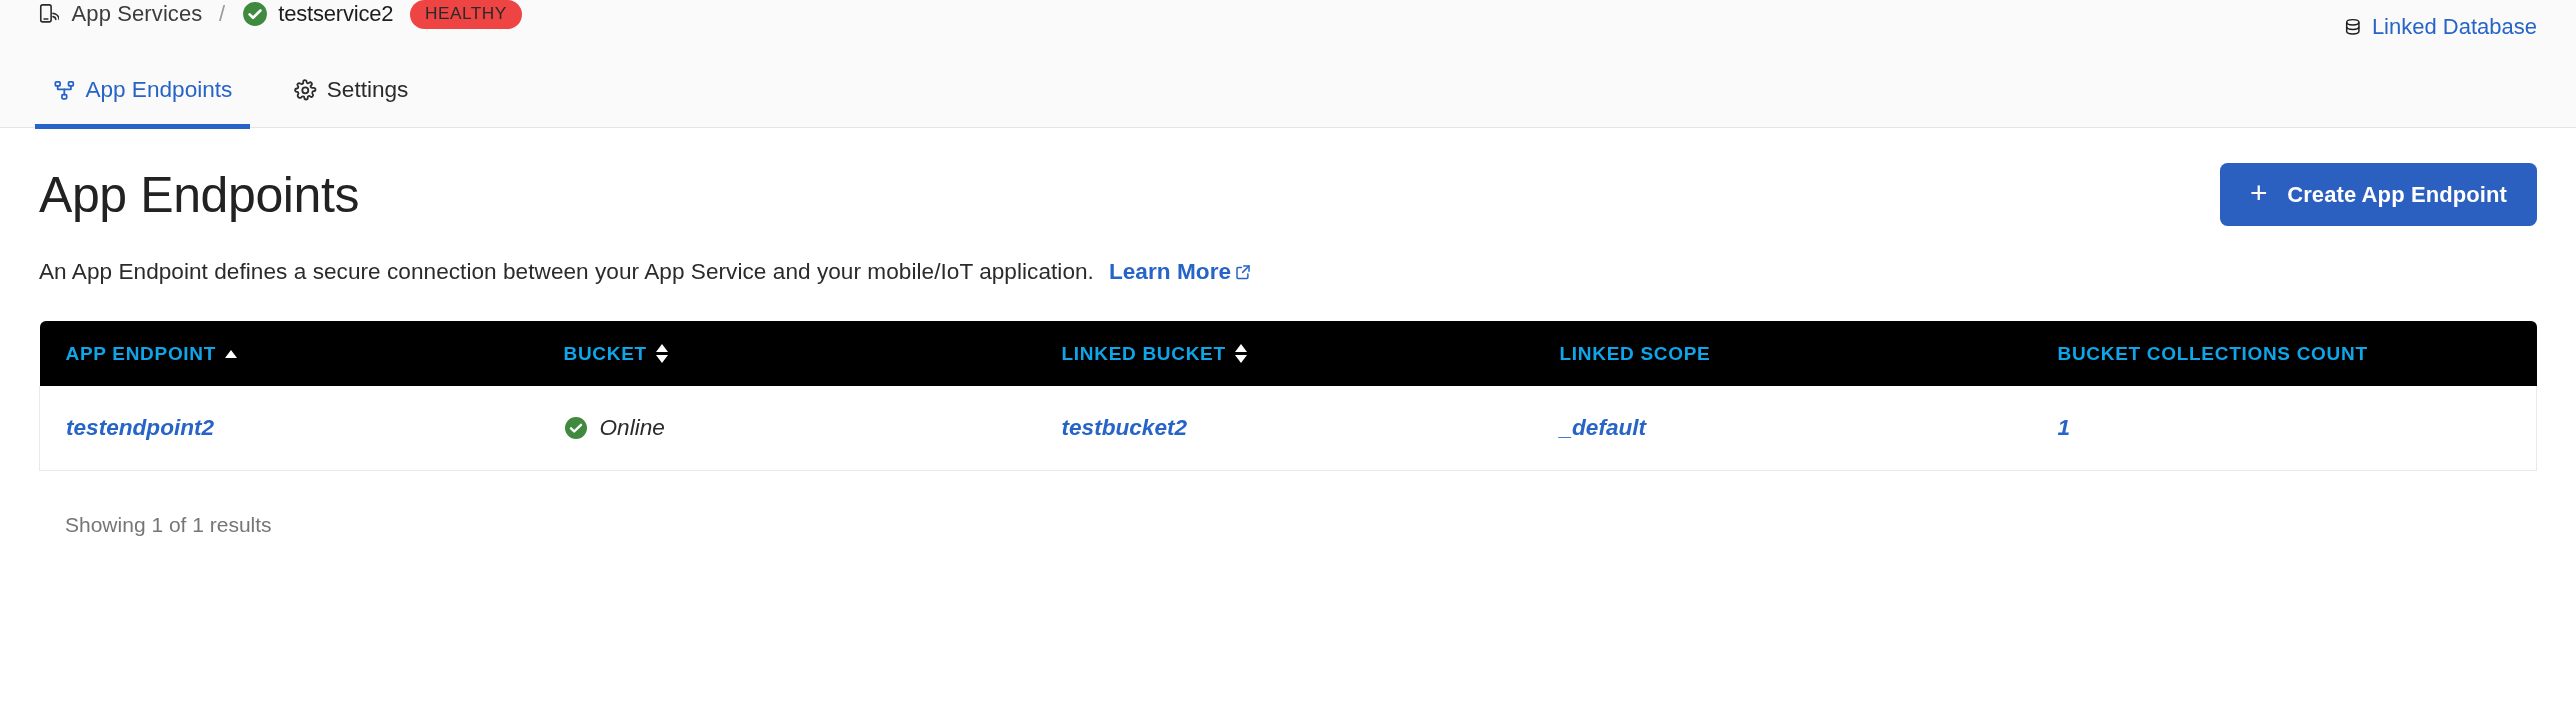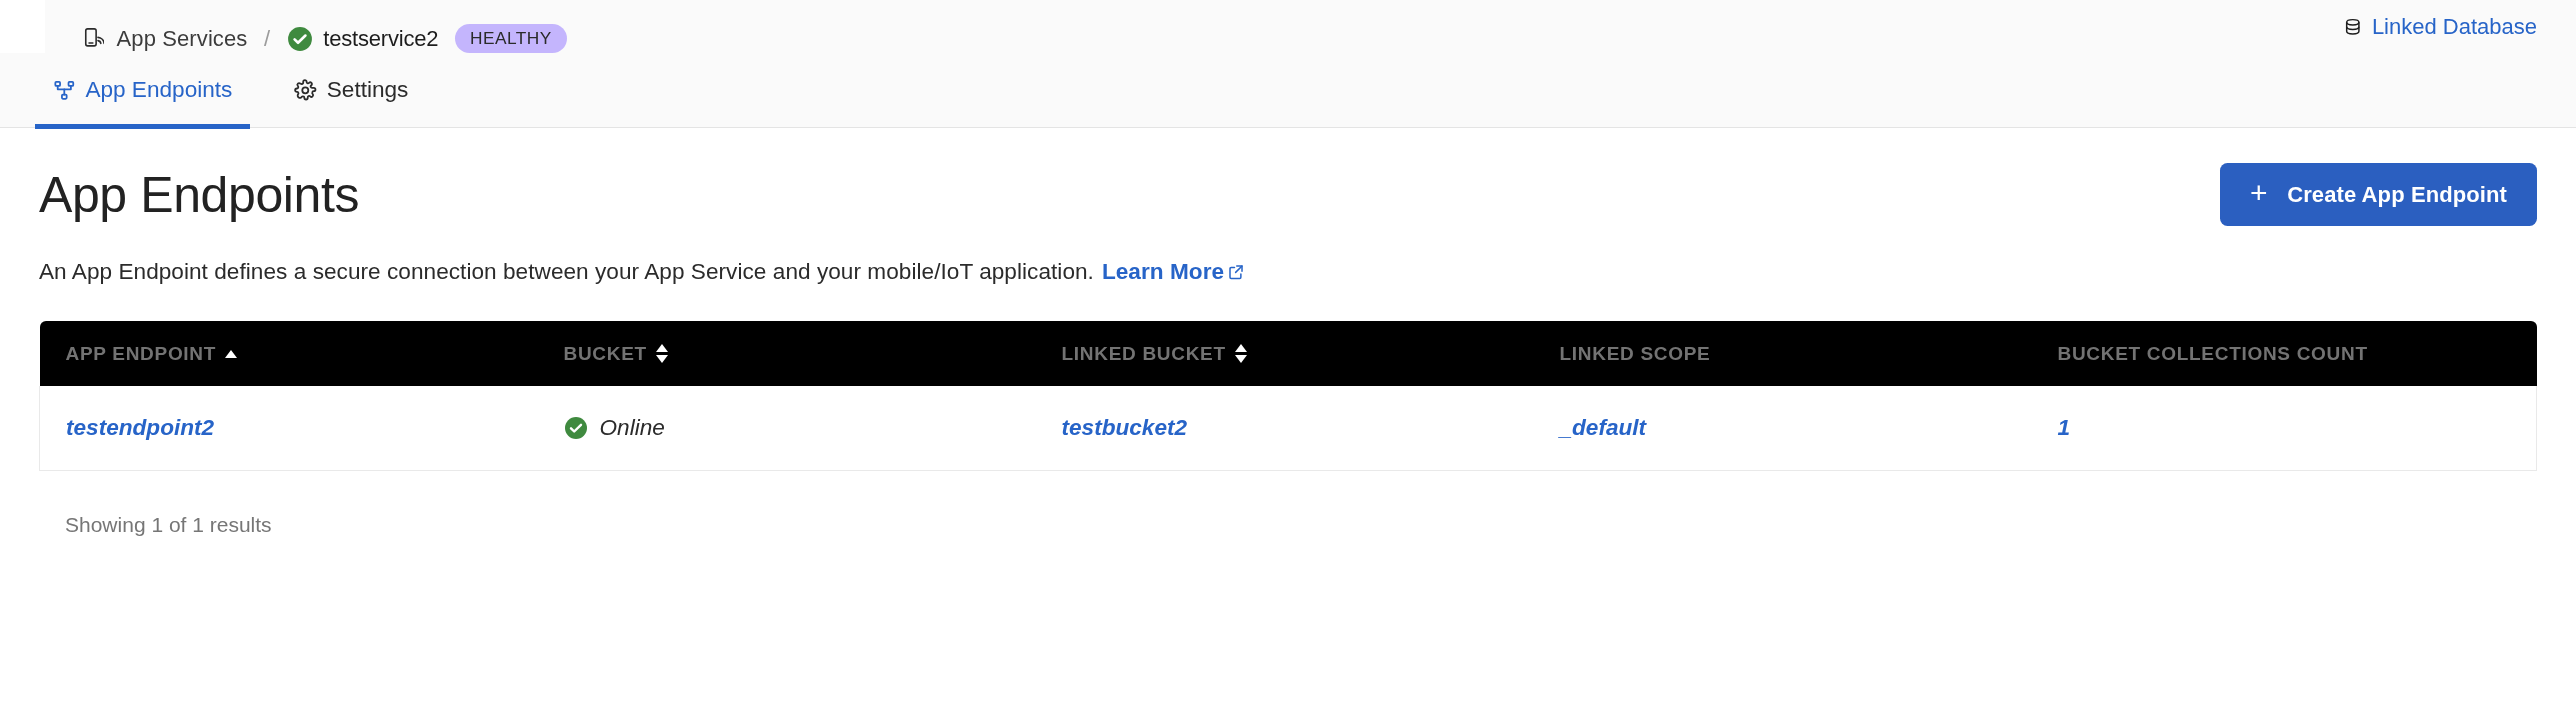--- a/index.html
+++ b/index.html
@@ -8,38 +8,37 @@
     background: #ffffff;
     font-family: "Liberation Sans", sans-serif;
     -webkit-font-smoothing: antialiased;
   }
 
   
   .topbar {
     height: 53px;
     background: #fafafa;
     display: flex;
-    align-items: flex-end;
+    align-items: flex-start;
     padding: 0 30px 0 35px;
     position: relative;
-    margin-left: 45px;
   }
   .crumbs { display: flex; align-items: center; gap: 0; }
   .crumb-icon { width: 26px; height: 26px; display: flex; align-items: center; justify-content: center; margin-right: 10.6px; }
   .crumb-link {
     font-size: 22px;
     color: #3c3c3c;
     letter-spacing: 0.1px;
   }
   .crumb-sep { font-size: 22px; color: #9b9b9b; margin: 0 16.6px; }
   .status-dot { width: 26px; height: 26px; margin-right: 10.6px; display:flex; align-items:center; }
   .crumb-current { font-size: 22px; font-weight: 400; color: #1d1d1d; letter-spacing: -0.2px; }
   .health-badge {
     margin-left: 16.6px;
-    background: #c4b5fd;
+    background: #ef4444;
     color: #2a2a2a;
     font-size: 17.3px;
     letter-spacing: 0.5px;
     padding: 5.3px 15px 6px;
     border-radius: 15px;
     line-height: 1;
   }
   .topbar-right {
     position: absolute;
     right: 39px;
@@ -110,31 +109,31 @@
   .desc {
     margin-top: 33px;
     font-size: 22.6px;
     color: #2b2b2b;
     letter-spacing: 0.04px;
   }
   .learn {
     color: #2764c8;
     font-weight: 700;
     text-decoration: none;
-    margin-left: 8px;
+    margin-left: 15px;
     text-align: center;
   }
   .ext-ico { display:inline-block; width: 18px; height: 18px; vertical-align: -1.5px; margin-left: 3px; }
 
   
   .table-wrap { margin-top: 36px; }
   table { width: 100%; border-collapse: collapse; table-layout: fixed; }
   thead th {
     background: #000000;
-    color: #737373;
+    color: #0ea5e9;
     font-size: 19px;
     font-weight: 700;
     letter-spacing: 0.7px;
     text-align: left;
     height: 65px;
     padding: 0 0 0 26px;
     vertical-align: middle;
   }
   thead th:first-child { border-top-left-radius: 6px; }
   thead th:last-child  { border-top-right-radius: 6px; }

